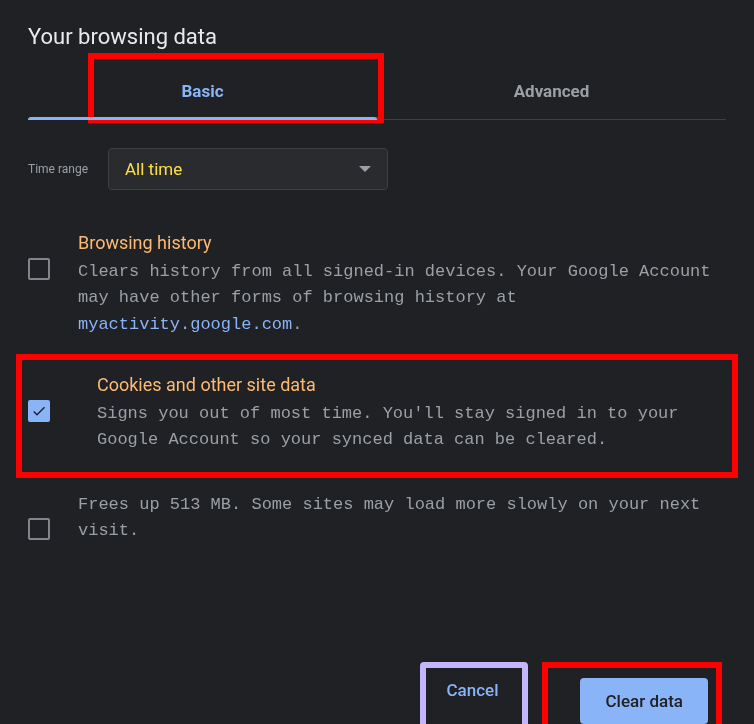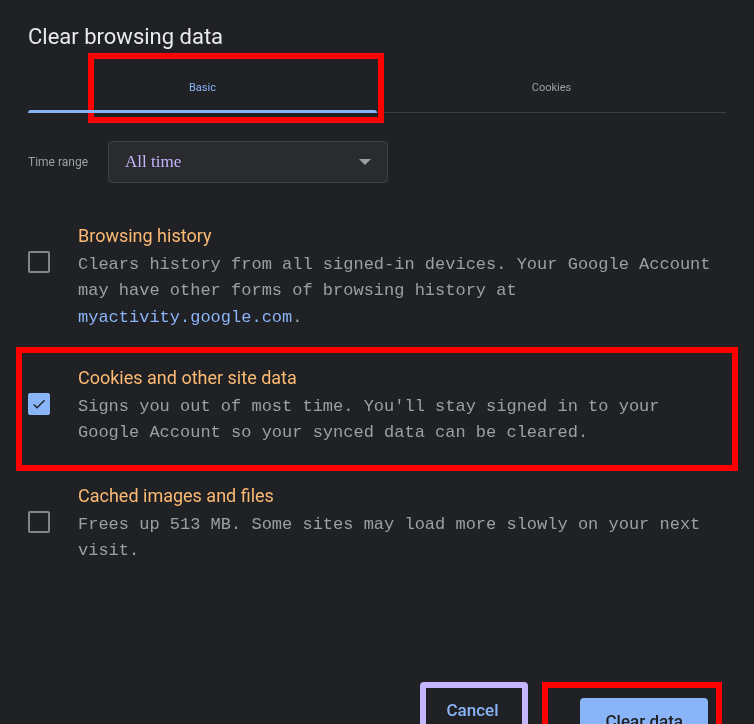--- a/index.html
+++ b/index.html
@@ -26,22 +26,22 @@
     }
     .tabs {
       display: flex;
       border-bottom: 1px solid #3c4043;
       position: relative;
     }
     .tab {
       flex: 1;
       text-align: center;
       padding: 18px 0;
-      font-size: 11px;
-      font-weight: 400;
+      font-size: 17px;
+      font-weight: 700;
       cursor: pointer;
     }
     .tab.active {
       color: #8ab4f8;
     }
     .tab.inactive {
       color: #9aa0a6;
     }
     .tab-underline {
       position: absolute;
@@ -68,23 +68,22 @@
       border: 1px solid #3c4043;
       border-radius: 4px;
       padding: 10px 16px;
       display: flex;
       align-items: center;
       justify-content: space-between;
       min-width: 280px;
       cursor: pointer;
     }
     .select-value {
-      color: #c4b5fd;
-      font-size: 17px;
-      font-family: Liberation Serif, serif;
+      color: #fde047;
+      font-size: 17px;
     }
     .select-arrow {
       width: 0;
       height: 0;
       border-left: 6px solid transparent;
       border-right: 6px solid transparent;
       border-top: 6px solid #9aa0a6;
     }
     .option-row {
       display: flex;
@@ -164,40 +163,41 @@
       width: 296px;
       height: 70px;
       pointer-events: none;
     }
     .cookies-highlight {
       outline: 6px solid #ff0000;
       outline-offset: 6px;
       margin: 10px 0 14px 0;
       padding-top: 8px;
       padding-bottom: 12px;
+      gap: 19px;
     }
     .clear-highlight {
       border: 6px solid #ff0000;
       padding: 10px 8px;
       display: inline-block;
     }
   </style>
 </head>
 <body>
 
 <div class="dialog">
-  <div class="title">Clear browsing data</div>
+  <div class="title">Your browsing data</div>
 
   <div class="tabs">
     <div class="tab-highlight"></div>
     <div class="tab active">
       <span>Basic</span>
     </div>
     <div class="tab inactive">
-      <span>Cookies</span>
+      <span>Advanced</span>
     </div>
     <div class="tab-underline"></div>
   </div>
 
   <div class="time-range-row">
     <span class="time-range-label">Time range</span>
     <div class="select">
       <span class="select-value">All time</span>
       <span class="select-arrow"></span>
     </div>
@@ -221,21 +221,20 @@
     </div>
     <div class="option-content">
       <div class="option-title">Cookies and other site data</div>
       <div class="option-desc">Signs you out of most time. You'll stay signed in to your Google Account so your synced data can be cleared.</div>
     </div>
   </div>
 
   <div class="option-row">
     <div class="checkbox"></div>
     <div class="option-content">
-      <div class="option-title">Cached images and files</div>
       <div class="option-desc">Frees up 513 MB. Some sites may load more slowly on your next visit.</div>
     </div>
   </div>
 
   <div class="buttons">
     <div class="btn btn-cancel">
       <span>Cancel</span>
     </div>
     <div class="clear-highlight">
       <div class="btn btn-primary">

